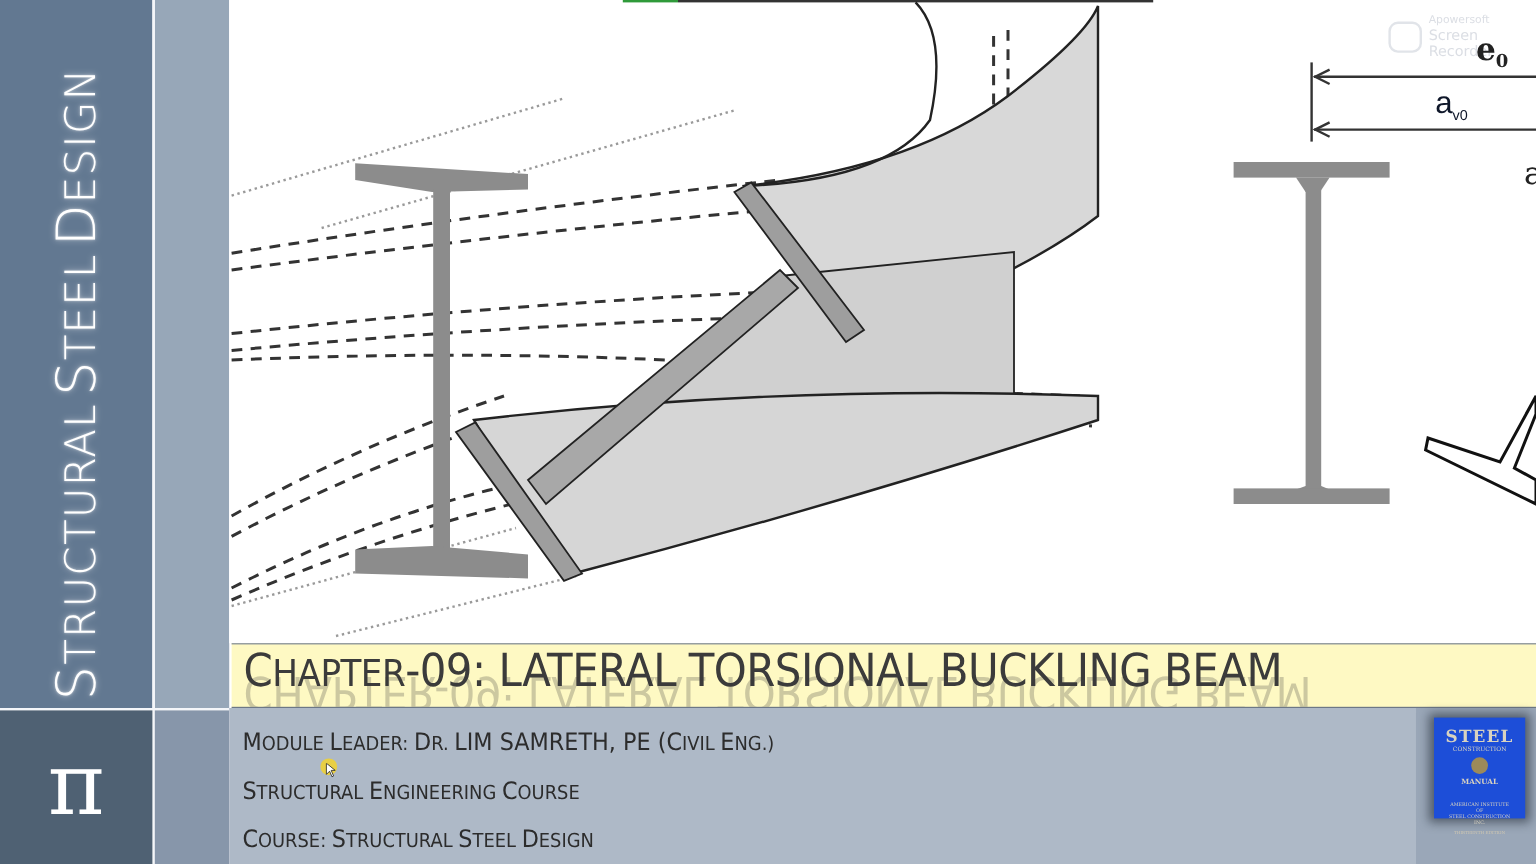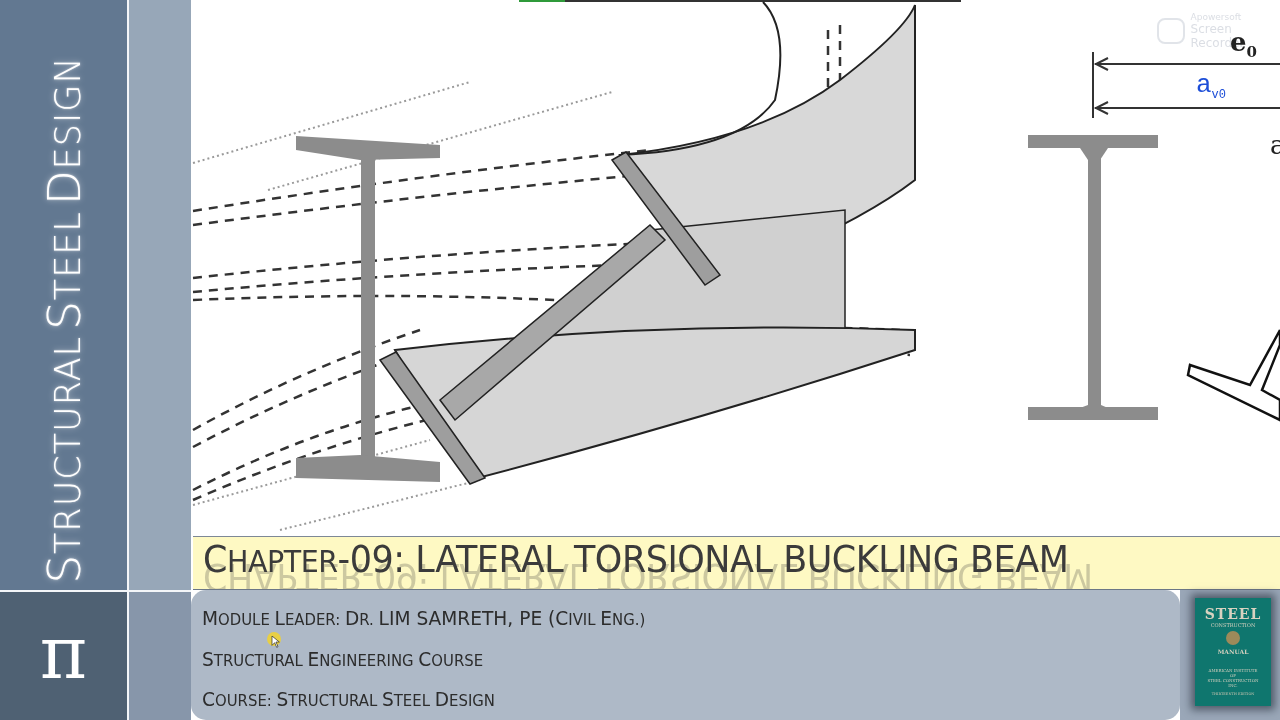--- a/index.html
+++ b/index.html
@@ -33,43 +33,43 @@
   .rec-bar { position:absolute; left:328px; top:0; width:46px; height:2px; background:#2f9a3a; }
   .rec-bar-dark { position:absolute; left:374px; top:0; width:396px; height:2px; background:#333; }
 
   .watermark { position:absolute; left:1113px; top:12px; display:flex; align-items:center; gap:6px; color:rgba(190,195,205,0.55); }
   .watermark .wm-icon { width:26px; height:22px; border:2px solid rgba(200,205,215,0.55); border-radius:8px; }
   .watermark .wm-small { font-size:9px; display:block; line-height:10px; }
   .watermark .wm-big { font-size:12px; display:block; line-height:14px; }
 
   .label-e0 { position:absolute; left:1230px; top:27px; font-family:"DejaVu Serif", serif; font-size:26px; font-weight:bold; color:#222; }
   .label-e0 sub { font-size:15px; font-weight:bold; }
-  .label-av0 { position:absolute; left:1196px; top:70px; font-family:Liberation Mono, monospace; font-size:26px; color:#1d4ed8; }
+  .label-av0 { position:absolute; left:1196px; top:70px; font-family:Liberation Sans, sans-serif; font-size:26px; color:#0f172a; }
   .label-av0 sub { font-size:12px; }
   .label-a-cut { position:absolute; left:1270px; top:130px; font-family:"DejaVu Serif", serif; font-size:26px; color:#222; }
 
   
   .chapter-bar { position:absolute; left:193px; top:536px; width:1087px; height:54px; background:#fef9c3; border-top:1px solid #7d8896; border-bottom:1px solid #6c7786; box-sizing:border-box; overflow:hidden; }
   .chapter-title { position:absolute; left:10px; top:0px; color:#3b3b3b; font-family:"DejaVu Sans", sans-serif; font-size:38px; font-weight:normal; white-space:nowrap; letter-spacing:-0.5px; transform:scaleX(0.92); transform-origin:left; }
   .chapter-title .sc { font-size:31px; }
   .chapter-reflect { position:absolute; left:10px; top:62px; color:#3b3b3b; opacity:0.25; font-size:38px; transform:scaleX(0.92) scaleY(-1); transform-origin:left top; white-space:nowrap; letter-spacing:-0.5px; }
 
   
-  .info-panel { position:absolute; left:191px; top:590px; width:989px; height:130px; background:#aeb9c7;border-radius:15px; }
+  .info-panel { position:absolute; left:191px; top:590px; width:989px; height:130px; background:#aeb9c7; }
   .info-line { position:absolute; left:11px; color:#2c2c2c; font-family:"DejaVu Sans", sans-serif; white-space:nowrap; transform:scaleX(0.93); transform-origin:left; }
   .info-line .cap { font-size:20px; }
   .info-line .sc { font-size:16px; }
   .line1 { top:16px; } .line2 { top:57px; } .line3 { top:97px; }
 
   .cursor { position:absolute; left:270px; top:636px; width:12px; height:12px; }
   .cursor-dot { position:absolute; left:267px; top:632px; width:14px; height:14px; background:#f2d22e; border-radius:50%; opacity:0.85; }
 
   
   .book-panel { position:absolute; left:1180px; top:590px; width:100px; height:130px; background:#9aa7b8; }
-  .book { position:absolute; left:1195px; top:598px; width:76px; height:108px; background:#0f766e; box-shadow:0 0 8px 4px rgba(20,30,40,0.55);text-decoration:underline; }
+  .book { position:absolute; left:1195px; top:598px; width:76px; height:84px; background:#1d4ed8; box-shadow:0 0 8px 4px rgba(20,30,40,0.55);text-decoration:underline; }
   .book .b-steel { position:absolute; top:8px; left:0; width:100%; text-align:center; color:#d8d2c0; font-family:"DejaVu Serif", serif; font-weight:bold; font-size:14px; letter-spacing:1px; }
   .book .b-const { position:absolute; top:24px; left:0; width:100%; text-align:center; color:#d8d2c0; font-family:"DejaVu Serif", serif; font-size:5px; }
   .book .b-seal { position:absolute; top:33px; left:31px; width:14px; height:14px; border-radius:50%; background:#9c8a5a; }
   .book .b-manual { position:absolute; top:50px; left:0; width:100%; text-align:center; color:#d8d2c0; font-family:"DejaVu Serif", serif; font-size:6px; font-weight:bold; }
   .book .b-aisc { position:absolute; top:70px; left:0; width:100%; text-align:center; color:#d8d2c0; font-family:"DejaVu Serif", serif; font-size:4px; line-height:5px; }
   .book .b-ed { position:absolute; top:94px; left:0; width:100%; text-align:center; color:#cfc7b2; font-family:"DejaVu Serif", serif; font-size:3.5px; }
 </style>
 </head>
 <body>
 

